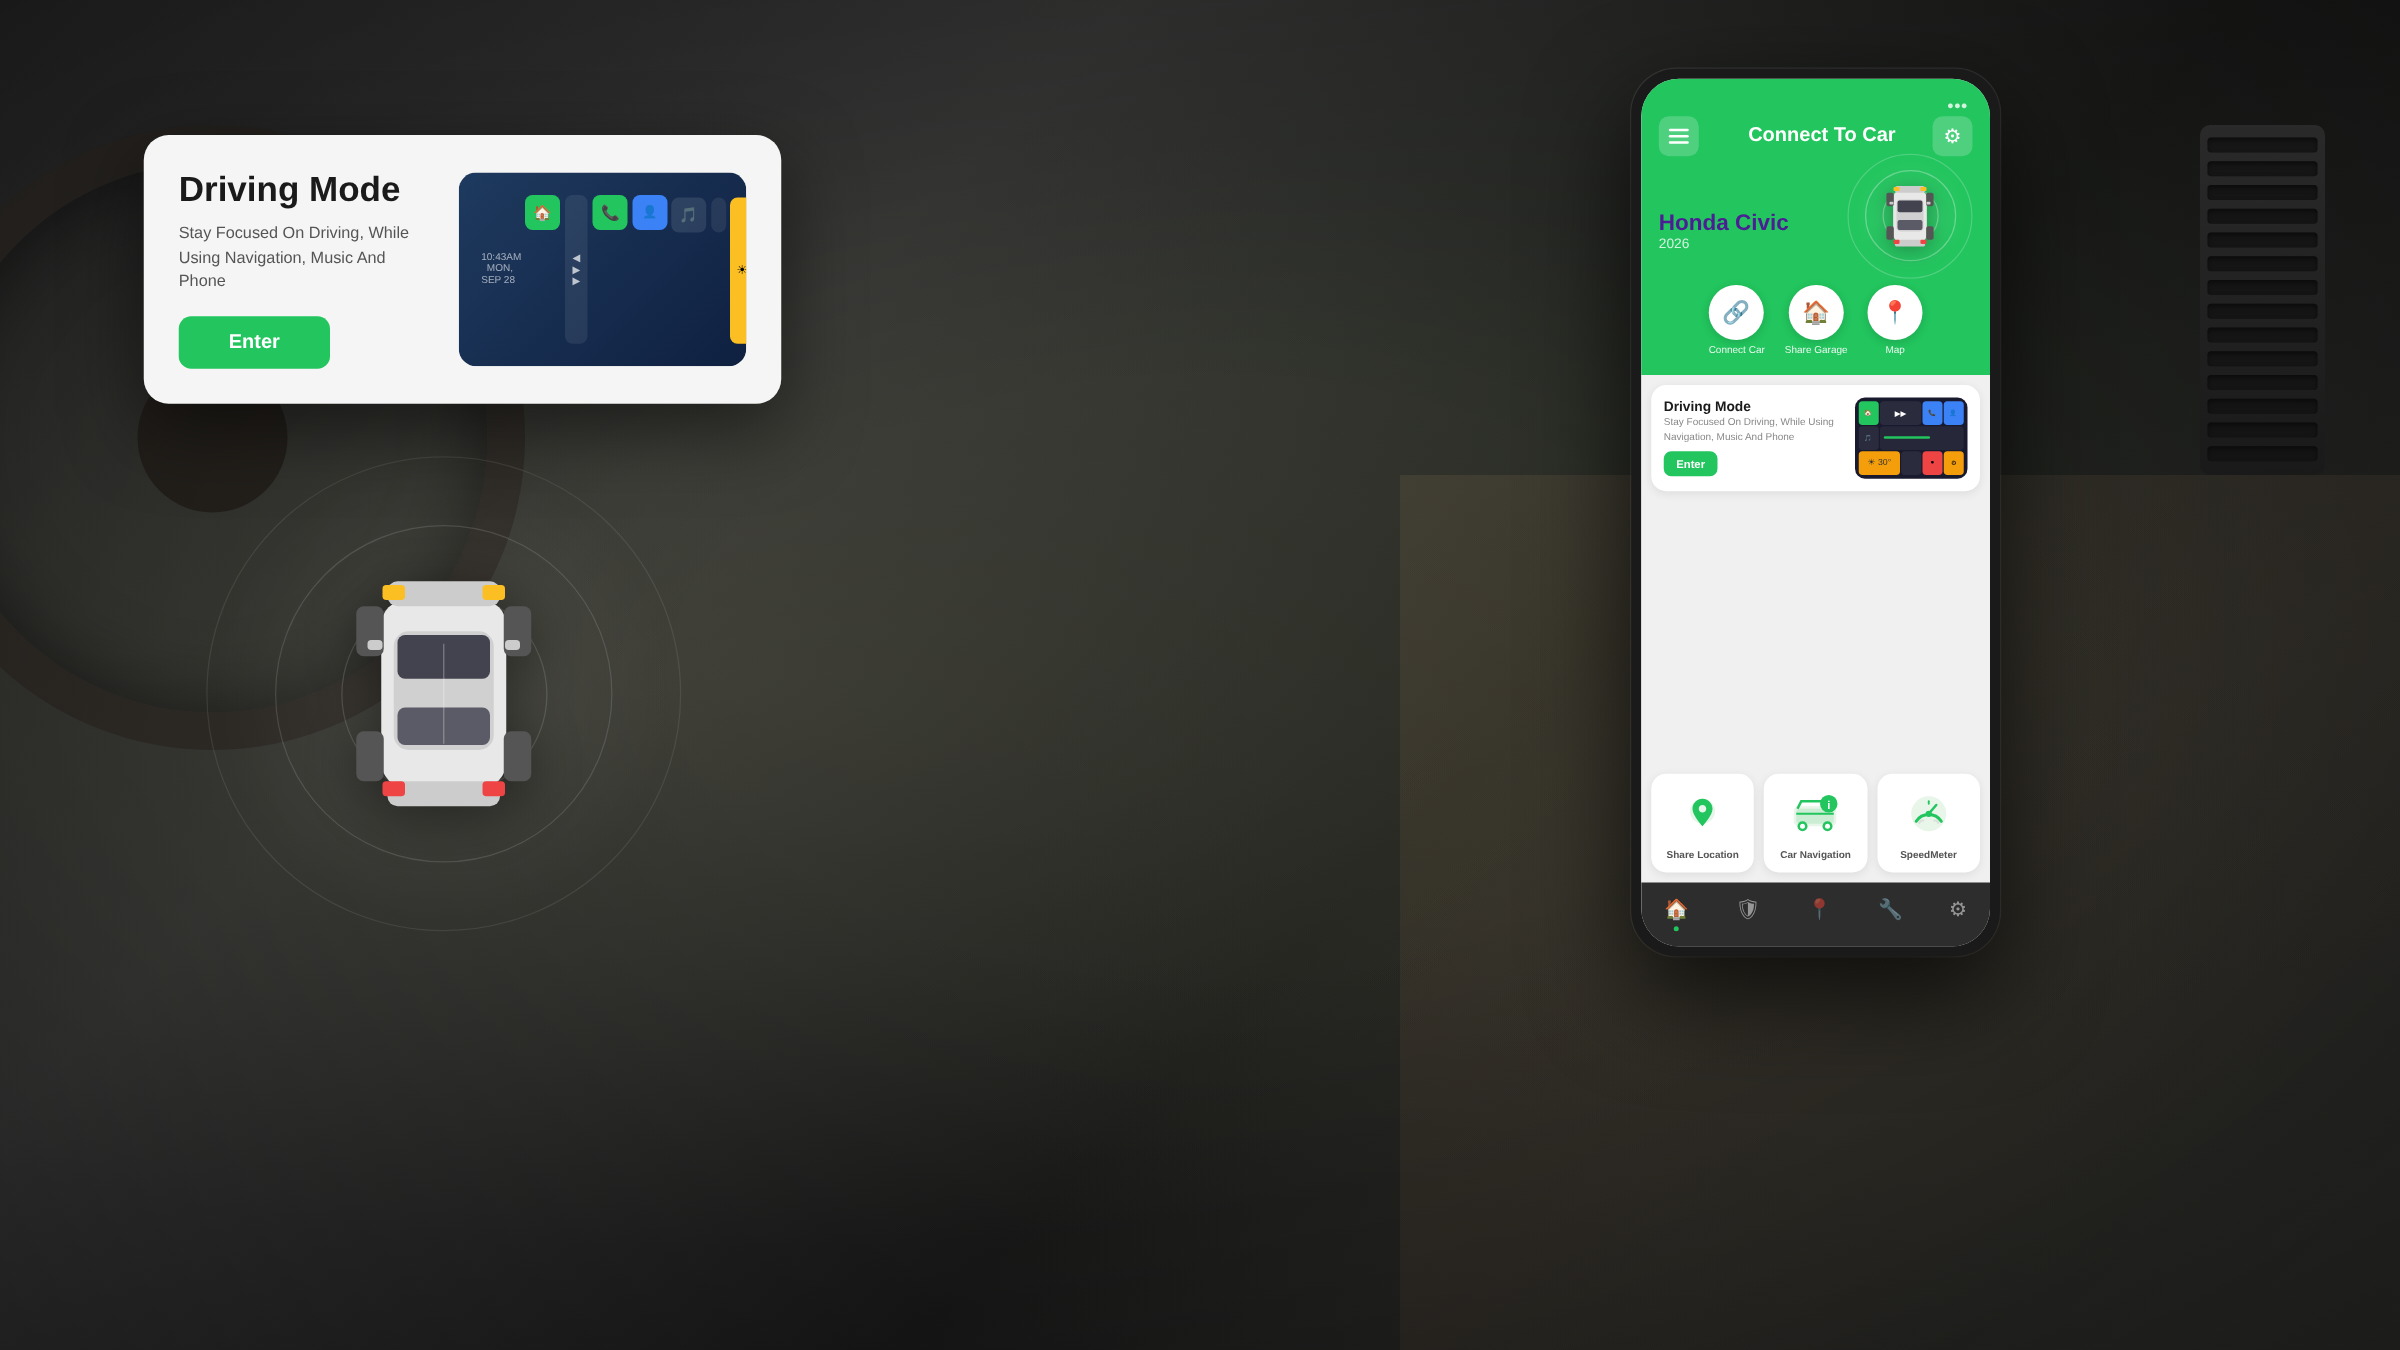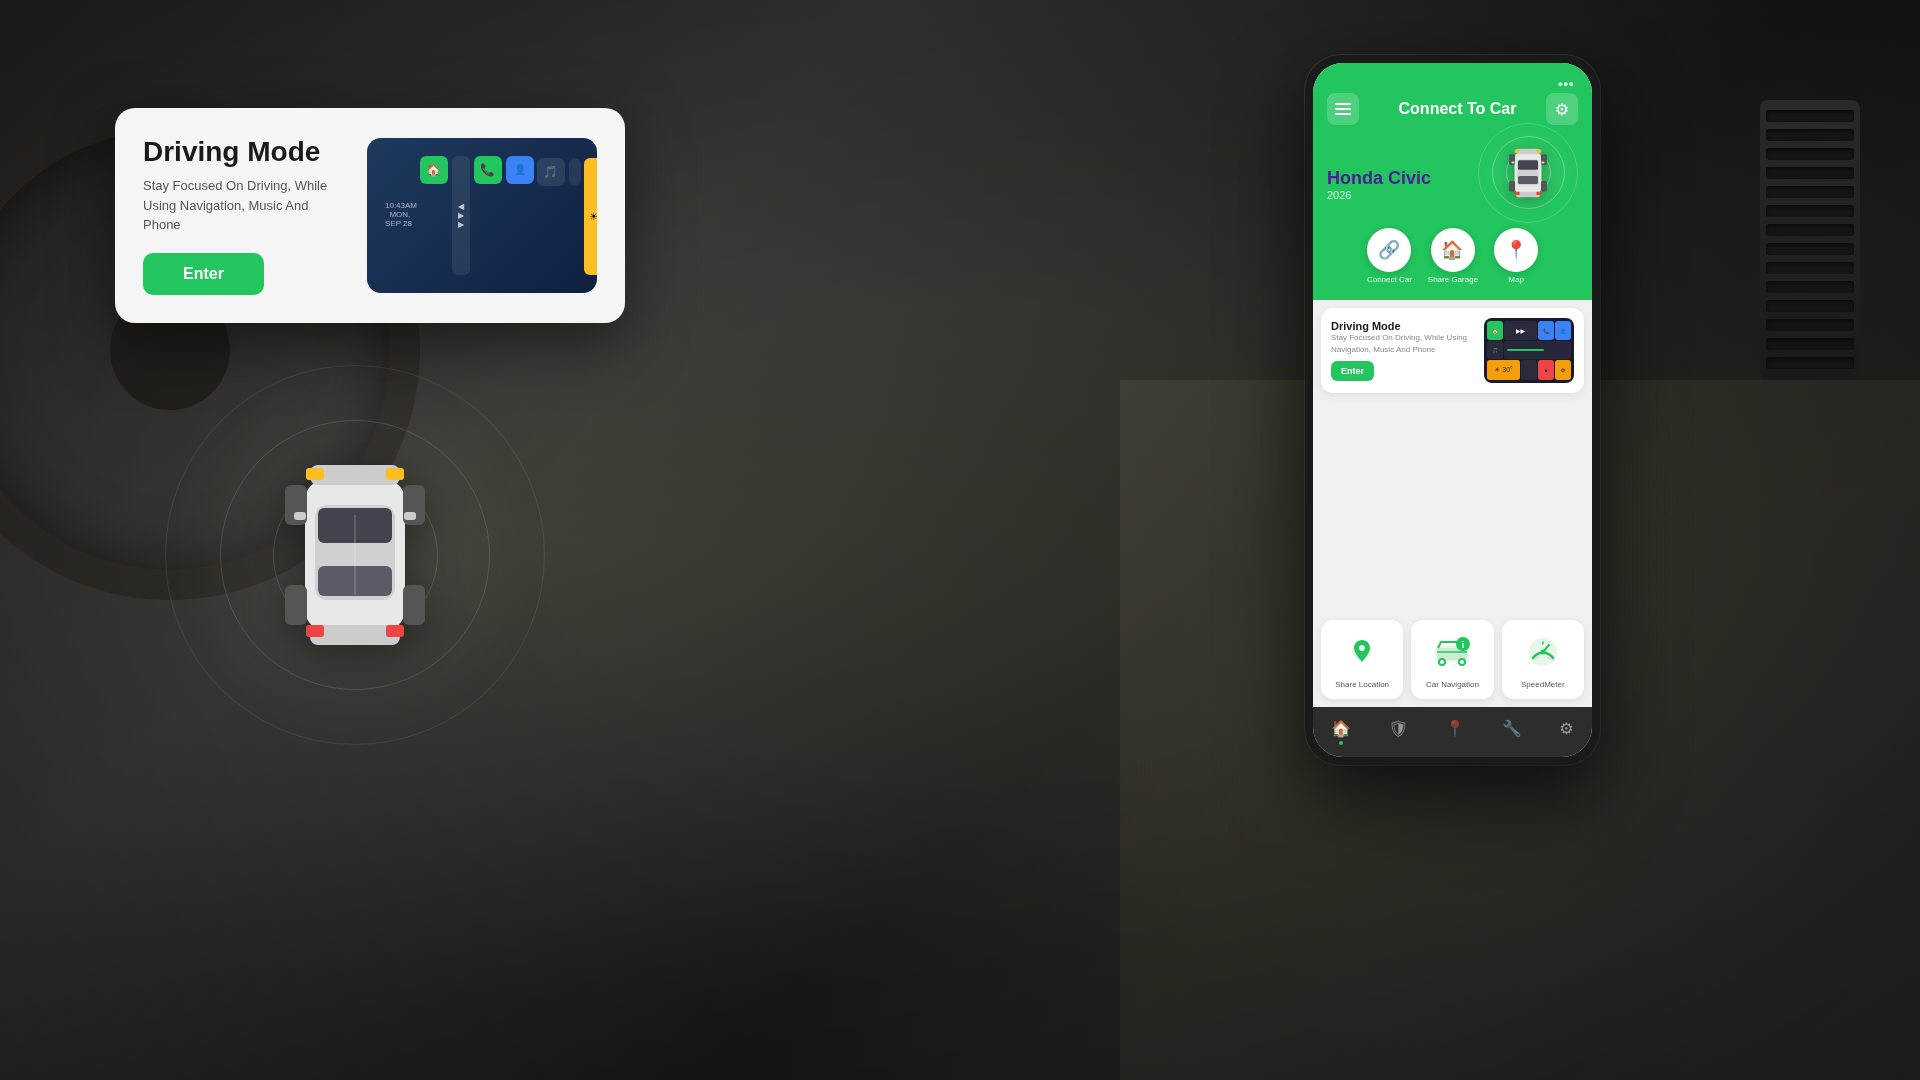--- a/index.html
+++ b/index.html
@@ -352,21 +352,21 @@
       display: flex;
       align-items: center;
       justify-content: center;
       color: #22c55e;
       font-size: 22px;
     }
     .feature-label {
       font-size: 8px;
       color: #555;
       text-align: center;
-      font-weight: 400;
+      font-weight: 700;
     }
 
     
     .phone-bottom-nav {
       background: #2d2d2d;
       display: flex;
       justify-content: space-around;
       padding: 10px 0;
       flex-shrink: 0;
     }

